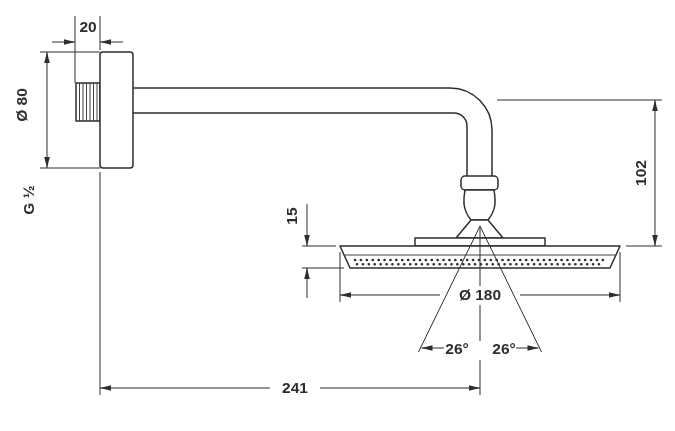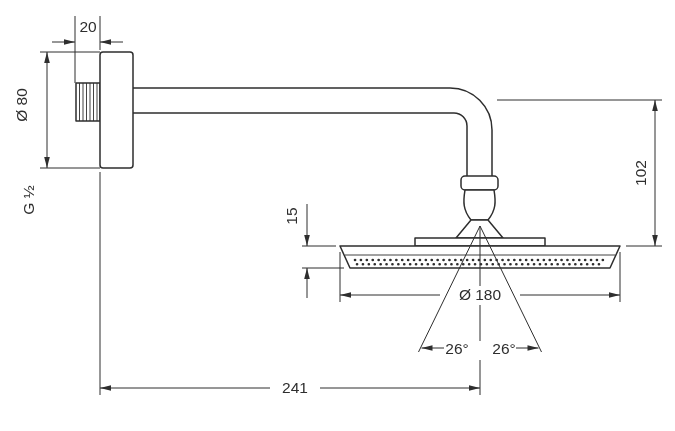--- a/index.html
+++ b/index.html
@@ -8,20 +8,21 @@
     padding: 0;
     background: #ffffff;
     font-family: "Liberation Sans", sans-serif;
   }
   .stage {
     position: relative;
     width: 675px;
     height: 431px;
     background: #ffffff;
     overflow: hidden;
+    font-weight: bold;
   }
   svg { display: block; }
   .obj {
     fill: none;
     stroke: #2e2e2e;
     stroke-width: 1.5;
     stroke-linejoin: round;
   }
   .objfill {
     fill: #ffffff;

